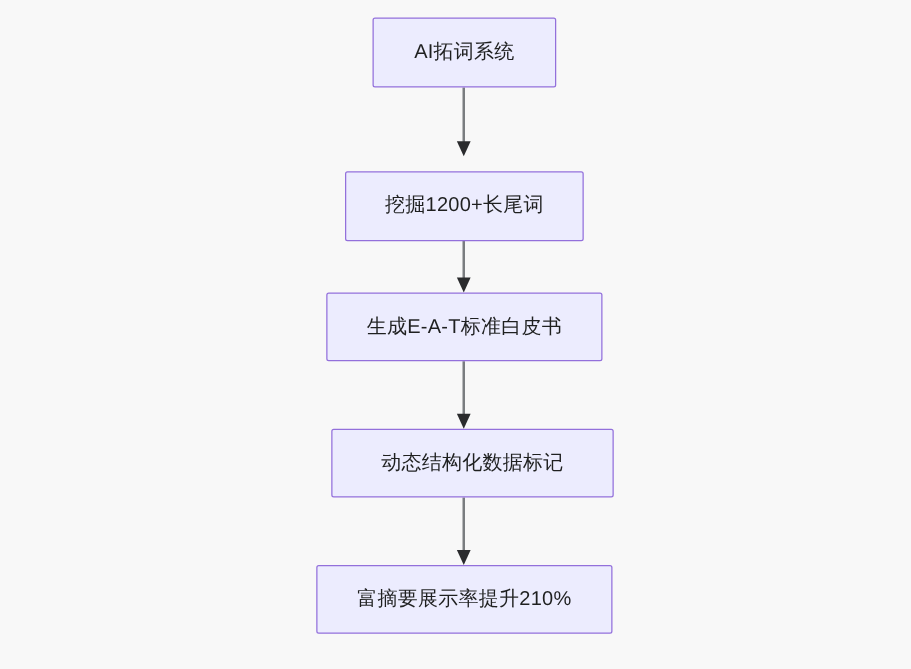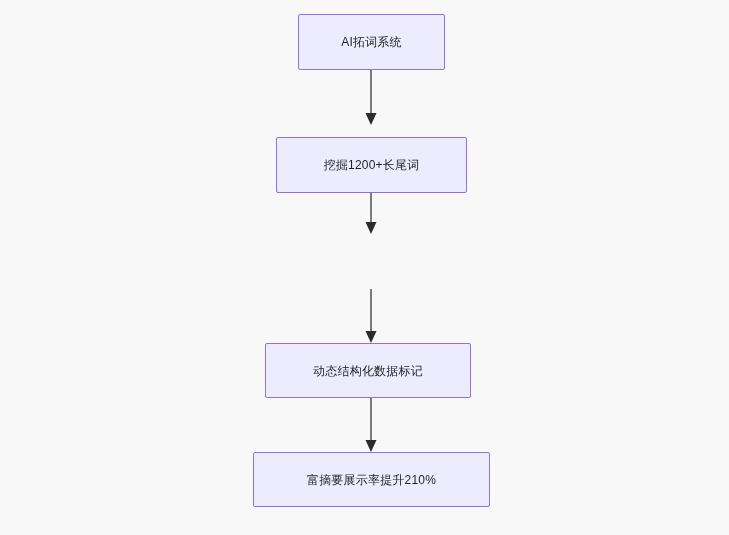--- a/index.html
+++ b/index.html
@@ -23,35 +23,35 @@
   .node {
     position: absolute;
     box-sizing: border-box;
     background: #ececfe;
     border: 1.3px solid #9370db;
     border-radius: 2px;
     display: flex;
     align-items: center;
     justify-content: center;
     color: #1f2020;
-    font-size: 12px;
+    font-size: 16px;
     line-height: 1;
     letter-spacing: 0.2px;
     white-space: nowrap;
   }
 
   .node-label {
     display: block;
   }
 
   
   #node-1 { left: 298px; top: 14px;  width: 147px; height: 56px; }
   #node-2 { left: 276px; top: 137px; width: 191px; height: 56px; }
   #node-3 { left: 261px; top: 234px; width: 221px; height: 55px; }
-  #node-4 { left: 265px; top: 343px; width: 206px; height: 55px; }
+  #node-4 { left: 265px; top: 343px; width: 226px; height: 55px; }
   #node-5 { left: 253px; top: 452px; width: 237px; height: 55px; text-align: center; }
 
   .connector {
     position: absolute;
     left: 0;
     top: 0;
     width: 729px;
     height: 535px;
     pointer-events: none;
     overflow: visible;
@@ -96,20 +96,23 @@
   </svg>
 
   <div class="node" id="node-1">
     <span class="node-label">AI拓词系统</span>
   </div>
 
   <div class="node" id="node-2">
     <span class="node-label">挖掘1200+长尾词</span>
   </div>
 
+  <div class="node" id="node-3">
+    <span class="node-label">生成E-A-T标准白皮书</span>
+  </div>
 
   <div class="node" id="node-4">
     <span class="node-label">动态结构化数据标记</span>
   </div>
 
   <div class="node" id="node-5">
     <span class="node-label">富摘要展示率提升210%</span>
   </div>
 
 </div>

